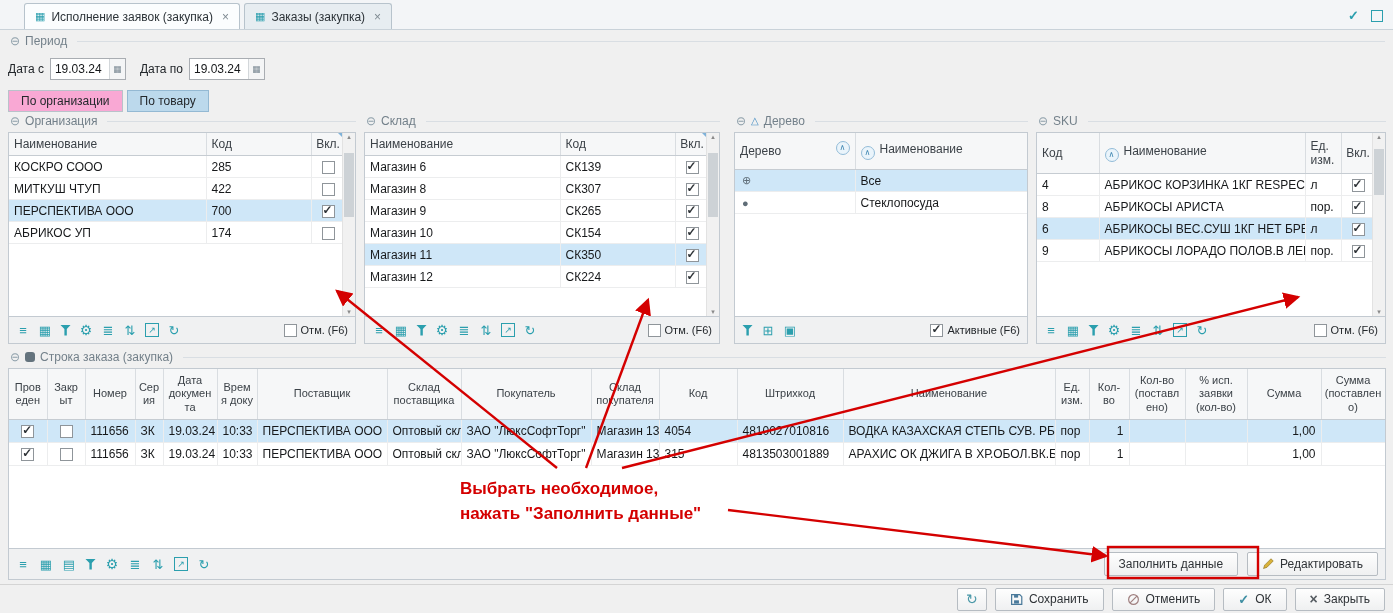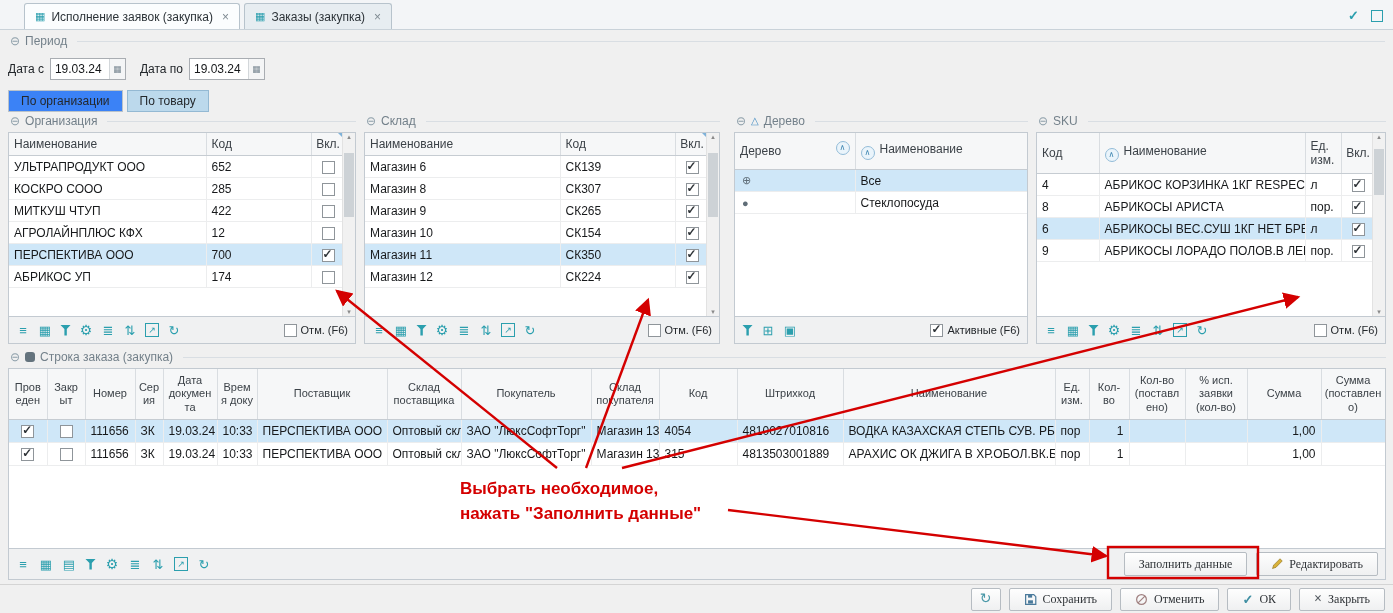--- a/index.html
+++ b/index.html
@@ -25,21 +25,21 @@
 
   
   #period{position:absolute;left:8px;right:8px;top:32px;height:56px;}
   .period-fields{margin-top:8px;display:flex;align-items:center;gap:6px;font-size:12px;color:#22262a;}
   .date-edit{border:1px solid #a9adb2;background:#fff;height:20px;display:inline-flex;align-items:stretch;margin-right:8px;}
   .date-edit input{border:0;width:50px;font-size:12px;padding:0 4px;outline:none;background:transparent;font-family:inherit;color:#16181a;}
   .cal{width:15px;display:flex;align-items:center;justify-content:center;color:#7d8b95;font-size:9px;border-left:1px solid #d3d7da;background:#f4f5f6;}
 
   
   #filter-tabs{position:absolute;left:8px;top:90px;height:22px;display:flex;gap:4px;}
-  .ftab{display:flex;align-items:center;padding:0 12px;font-size:12px;color:#24282c;border:1px solid #b9c2ca;background:#3b82f6;height:22px;box-sizing:border-box;}
+  .ftab{display:flex;align-items:center;padding:0 12px;font-size:12px;color:#24282c;border:1px solid #b9c2ca;background:#f9a8d4;height:22px;box-sizing:border-box;}
   .ftab.active{background:#bcd9ec;border-color:#94b9d3;}
 
   
   .panel{position:absolute;top:112px;height:232px;}
   #p-org{left:8px;width:348px;}
   #p-skl{left:364px;width:356px;}
   #p-tree{left:734px;width:294px;}
   #p-sku{left:1036px;width:350px;}
   .panel-body{position:absolute;left:0;right:0;top:20px;bottom:0;border:1px solid #c3cad1;background:#fff;display:flex;flex-direction:column;box-sizing:border-box;}
   .tbl-scroll{flex:1;display:flex;overflow:hidden;background:#fff;}
@@ -75,21 +75,21 @@
   .cb.checked::after,.cb[data-checked="true"]::after{content:"\2713";position:absolute;left:0px;top:-2px;font-size:12px;font-weight:bold;color:#2e3337;line-height:13px;}
 
   
   #p-order{position:absolute;left:8px;width:1378px;top:348px;height:232px;}
   .tbl-order th{font-size:11px;text-align:center;vertical-align:middle;white-space:normal;word-break:break-word;line-height:1.2;height:46px;padding:2px 3px;}
   .tbl-order td{height:16px;}
   .tbl-order td:nth-child(n+15){text-align:right;}
   .order-toolbar{height:30px;border-top:1px solid #c3cad1;background:#f0f1f2;display:flex;align-items:center;gap:9px;padding:0 7px;flex:none;}
   .order-toolbar .spacer{flex:1;}
 
-  .btn{display:inline-flex;align-items:center;justify-content:center;gap:6px;height:24px;padding:0 14px;font-size:12px;color:#2f3337;background:linear-gradient(#fefefe,#eff0f1);border:1px solid #b6bcc2;border-radius:2px;font-family:Liberation Serif, serif;box-sizing:border-box;text-align:center;}
+  .btn{display:inline-flex;align-items:center;justify-content:center;gap:6px;height:24px;padding:0 14px;font-size:12px;color:#2f3337;background:linear-gradient(#fefefe,#eff0f1);border:1px solid #b6bcc2;border-radius:2px;font-family:Liberation Sans, sans-serif;box-sizing:border-box;text-align:center;}
   .btn svg{flex:none;}
 
   
   .statusbar{position:absolute;left:0;right:0;top:584px;height:29px;border-top:1px solid #d4d4d4;background:#f0f0f0;display:flex;gap:8px;justify-content:flex-end;align-items:center;padding:0 8px;box-sizing:border-box;}
   .statusbar .btn{height:23px;}
   .btn-sq{width:30px;padding:0;}
   .ico-refresh{color:#4a98a8;font-size:14px;line-height:1;}
   .ico-ok{color:#3f8fa3;font-weight:bold;font-size:13px;line-height:1;}
   .ico-x{color:#565c62;font-weight:bold;font-size:14px;line-height:1;}
 
@@ -159,37 +159,27 @@
               </colgroup>
             <thead>
                 <tr>
                   <th>Наименование</th>
                   <th>Код</th>
                   <th>Вкл.</th>
                 </tr>
               </thead>
             <tbody>
                 <tr>
-                  <td>УЛЬТРАПРОДУКТ ООО</td>
-                  <td>652</td>
-                  <td class="c-chk"><span class="cb"></span></td>
-                </tr>
-                <tr>
                   <td>КОСКРО СООО</td>
                   <td>285</td>
                   <td class="c-chk"><span class="cb"></span></td>
                 </tr>
                 <tr>
                   <td>МИТКУШ ЧТУП</td>
                   <td>422</td>
-                  <td class="c-chk"><span class="cb"></span></td>
-                </tr>
-                <tr>
-                  <td>АГРОЛАЙНПЛЮС КФХ</td>
-                  <td>12</td>
                   <td class="c-chk"><span class="cb"></span></td>
                 </tr>
                 <tr class="sel">
                   <td>ПЕРСПЕКТИВА ООО</td>
                   <td>700</td>
                   <td class="c-chk"><span class="cb checked"></span></td>
                 </tr>
                 <tr>
                   <td>АБРИКОС УП</td>
                   <td>174</td>

